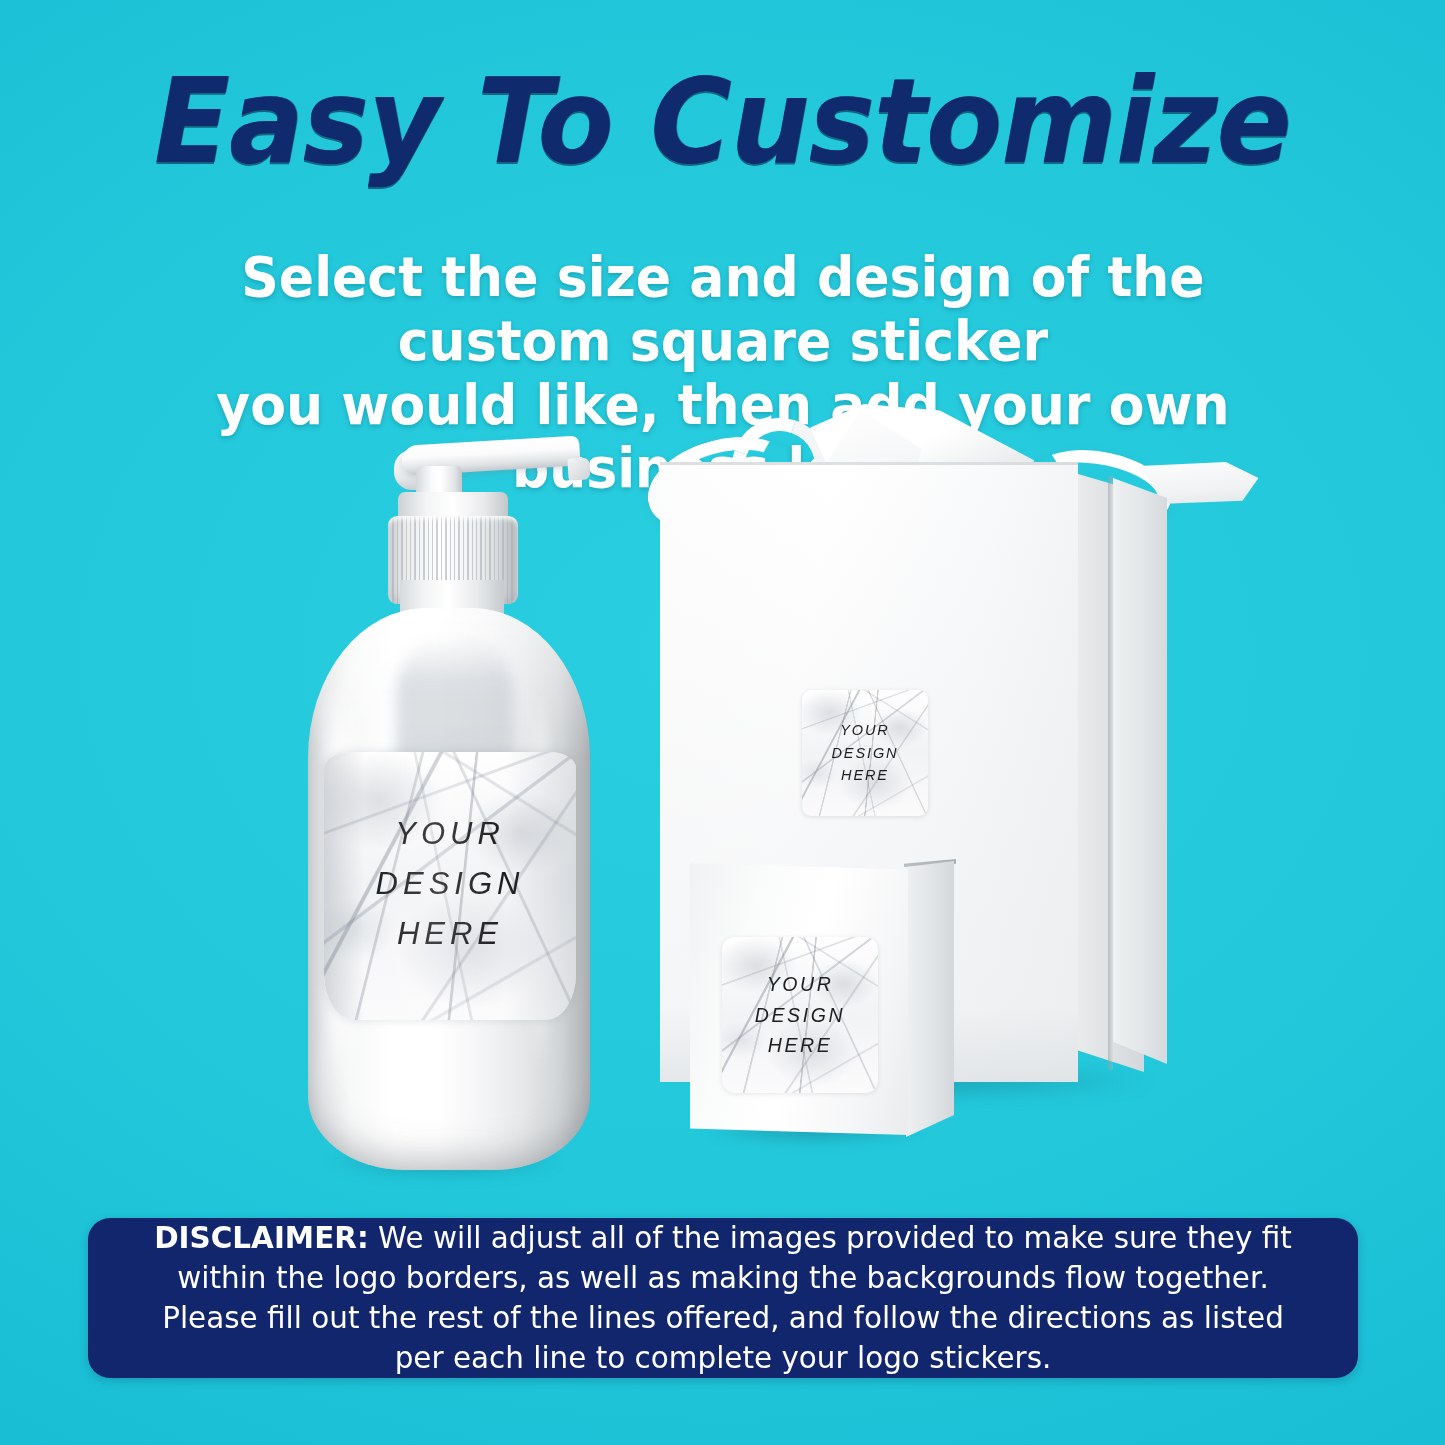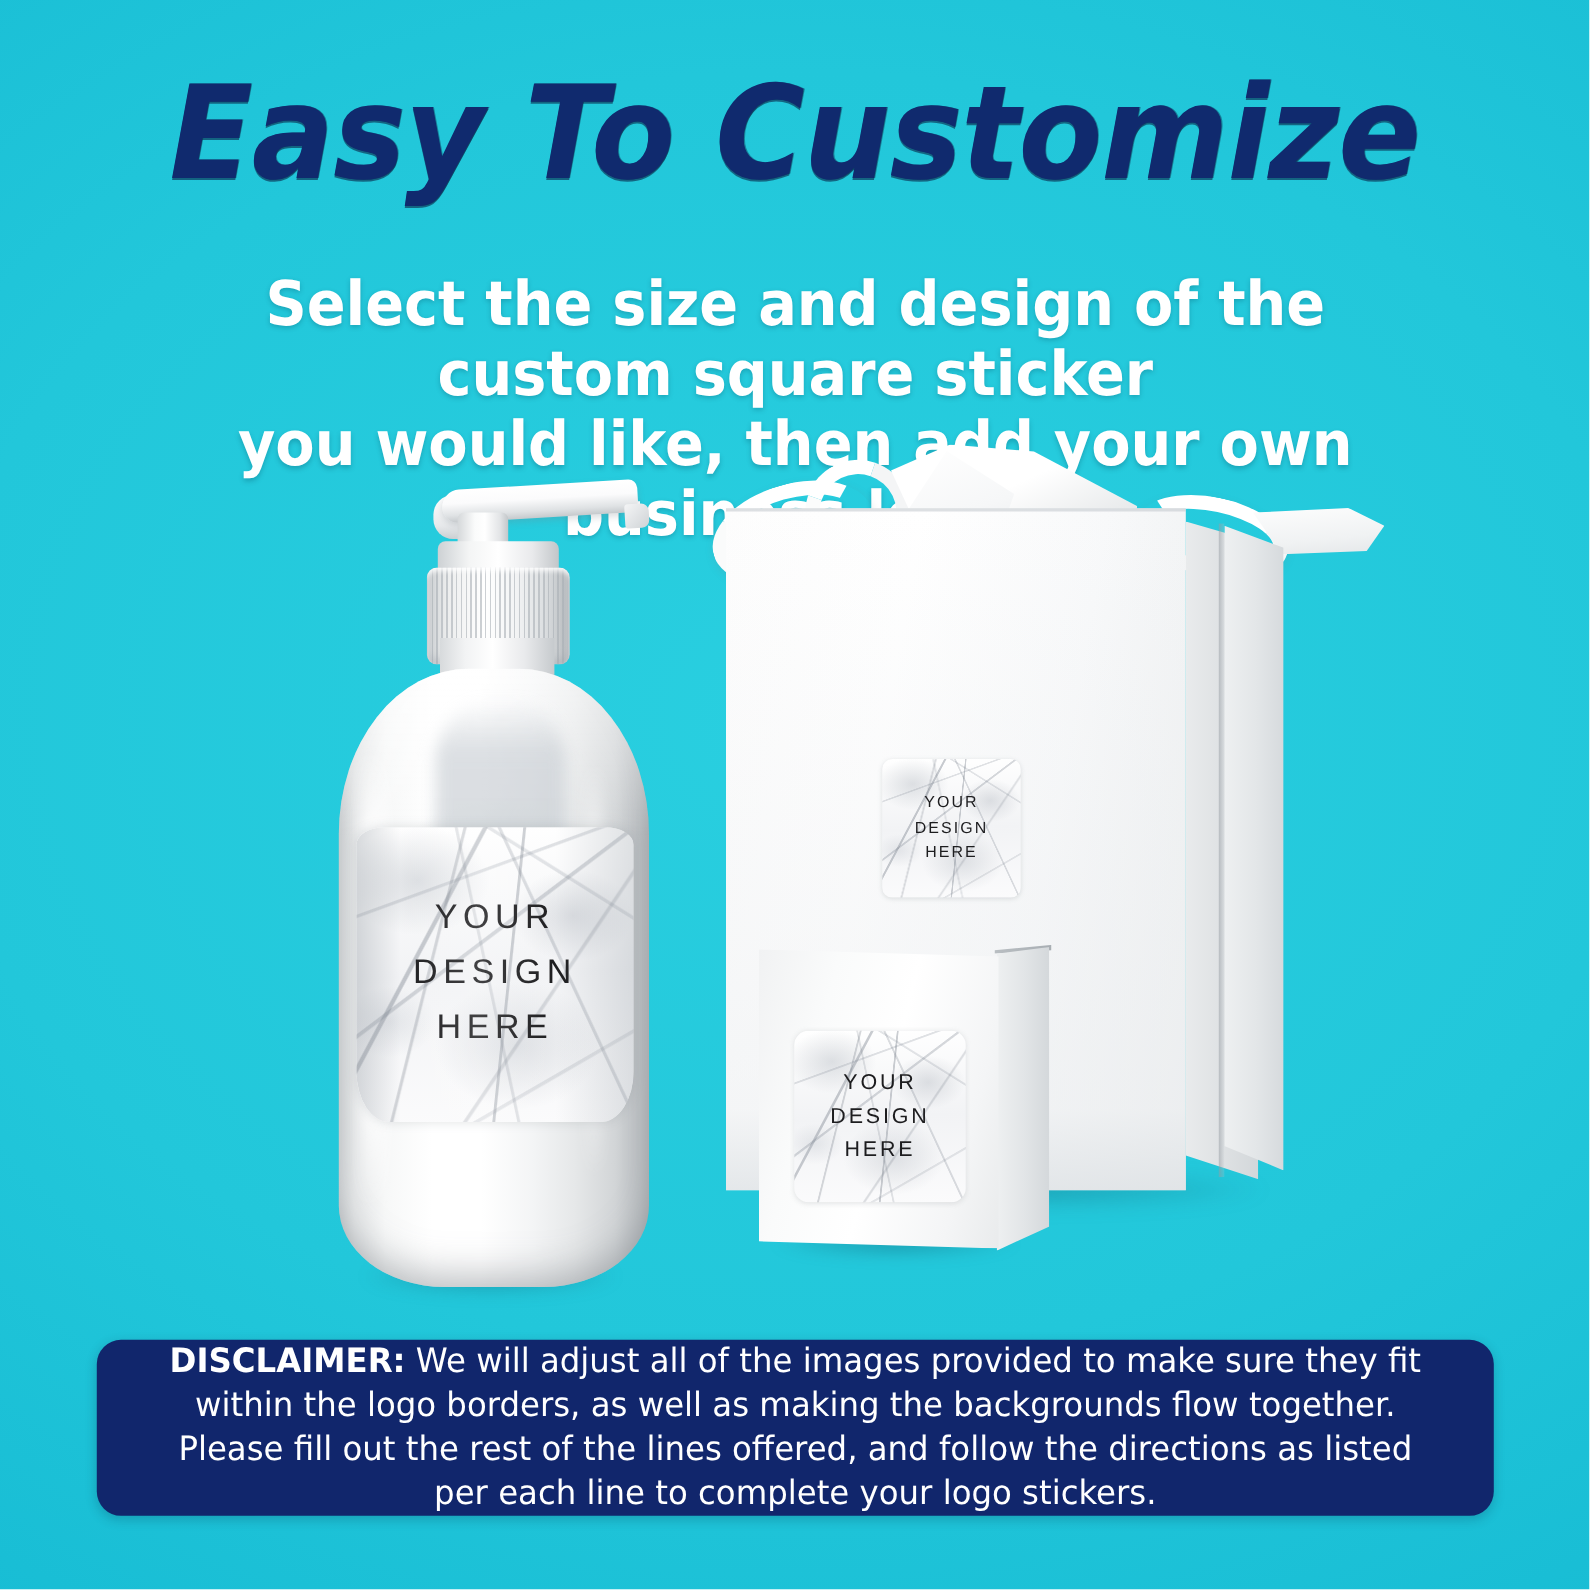--- a/index.html
+++ b/index.html
@@ -62,20 +62,21 @@
       radial-gradient(ellipse 46% 34% at 58% 74%, rgba(150,158,168,0.26) 0%, rgba(150,158,168,0) 64%),
       radial-gradient(ellipse 28% 20% at 12% 66%, rgba(160,168,178,0.22) 0%, rgba(160,168,178,0) 60%),
       linear-gradient(118deg, transparent 0 29%, rgba(112,120,132,0.38) 29.4%, rgba(112,120,132,0.38) 30.1%, transparent 30.5% 100%),
       linear-gradient(96deg, transparent 0 54%, rgba(104,112,124,0.34) 54.3%, rgba(104,112,124,0.34) 54.9%, transparent 55.3% 100%),
       linear-gradient(143deg, transparent 0 41%, rgba(120,128,140,0.30) 41.3%, rgba(120,128,140,0.30) 41.9%, transparent 42.3% 100%),
       linear-gradient(65deg, transparent 0 67%, rgba(118,126,138,0.26) 67.3%, rgba(118,126,138,0.26) 67.8%, transparent 68.2% 100%),
       linear-gradient(160deg, transparent 0 22%, rgba(126,134,146,0.24) 22.3%, rgba(126,134,146,0.24) 22.8%, transparent 23.2% 100%),
       linear-gradient(32deg, transparent 0 80%, rgba(130,138,150,0.22) 80.3%, rgba(130,138,150,0.22) 80.8%, transparent 81.2% 100%),
       linear-gradient(178deg, #ffffff 0%, #f2f3f5 50%, #fbfbfc 100%);
     overflow: hidden;
+    font-style: italic;
   }
   .marble::before {
     content: "";
     position: absolute; inset: -20%;
     background-image:
       linear-gradient(104deg, transparent 0 36%, rgba(96,104,116,0.26) 36.2%, rgba(96,104,116,0.26) 36.6%, transparent 36.9% 100%),
       linear-gradient(124deg, transparent 0 60%, rgba(108,116,128,0.22) 60.2%, rgba(108,116,128,0.22) 60.6%, transparent 60.9% 100%),
       linear-gradient(78deg, transparent 0 48%, rgba(114,122,134,0.20) 48.2%, rgba(114,122,134,0.20) 48.6%, transparent 48.9% 100%),
       linear-gradient(150deg, transparent 0 71%, rgba(120,128,140,0.18) 71.2%, rgba(120,128,140,0.18) 71.6%, transparent 71.9% 100%);
     pointer-events: none;

